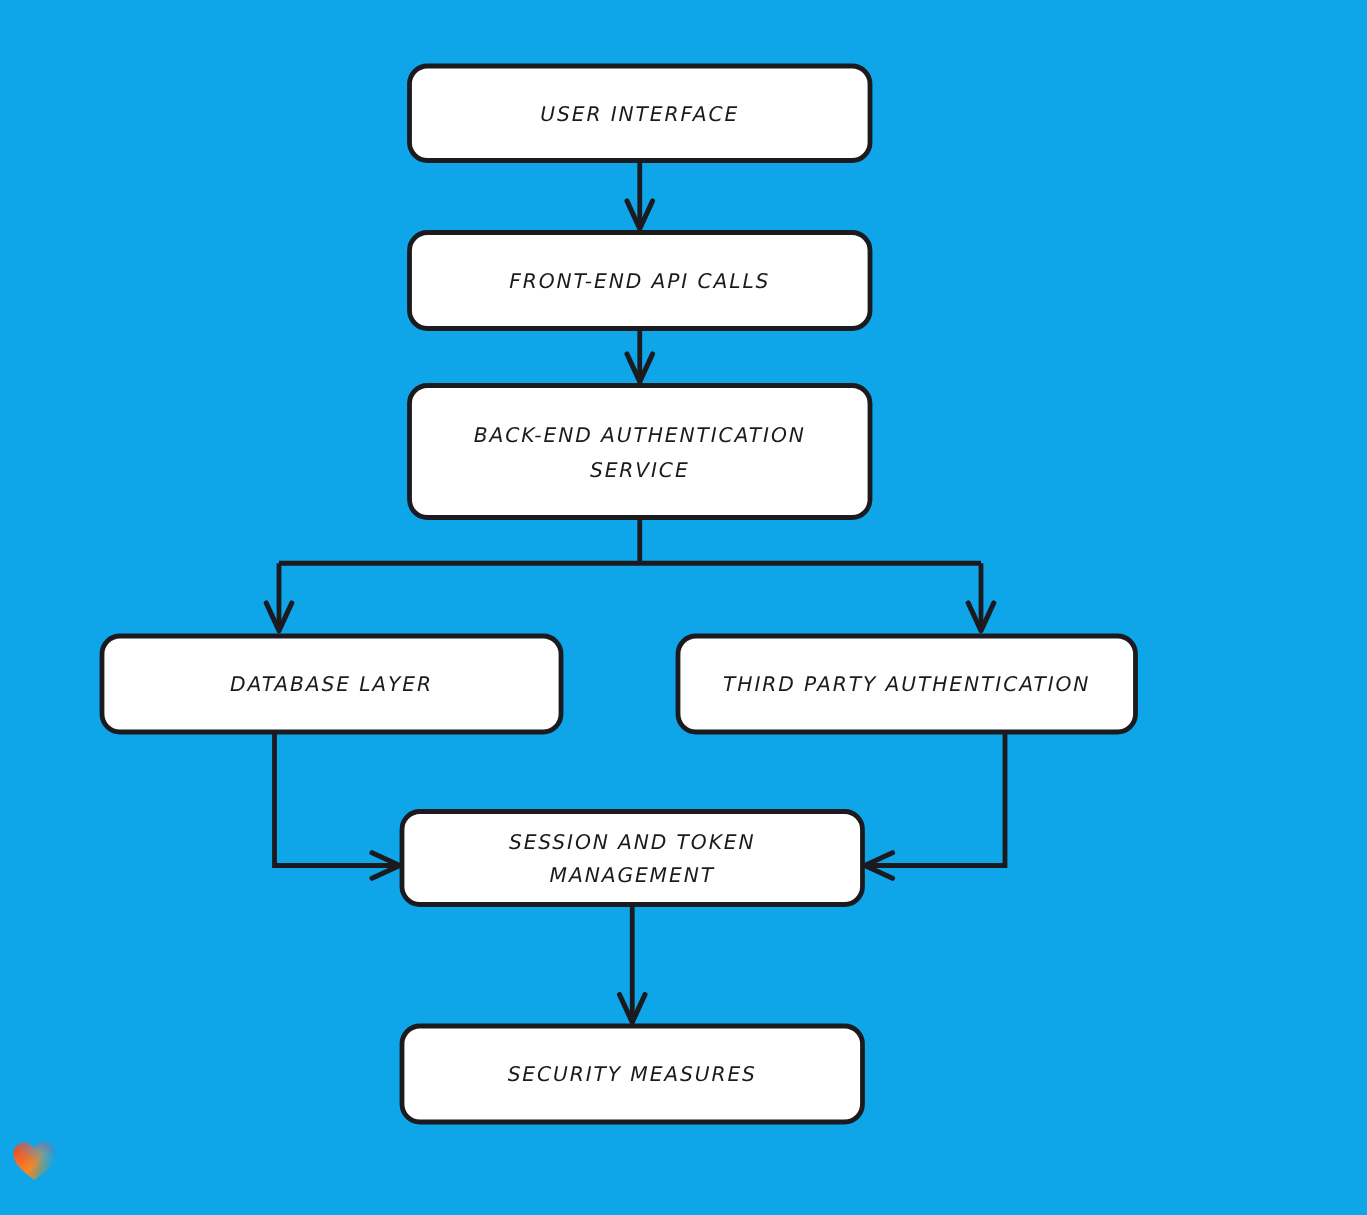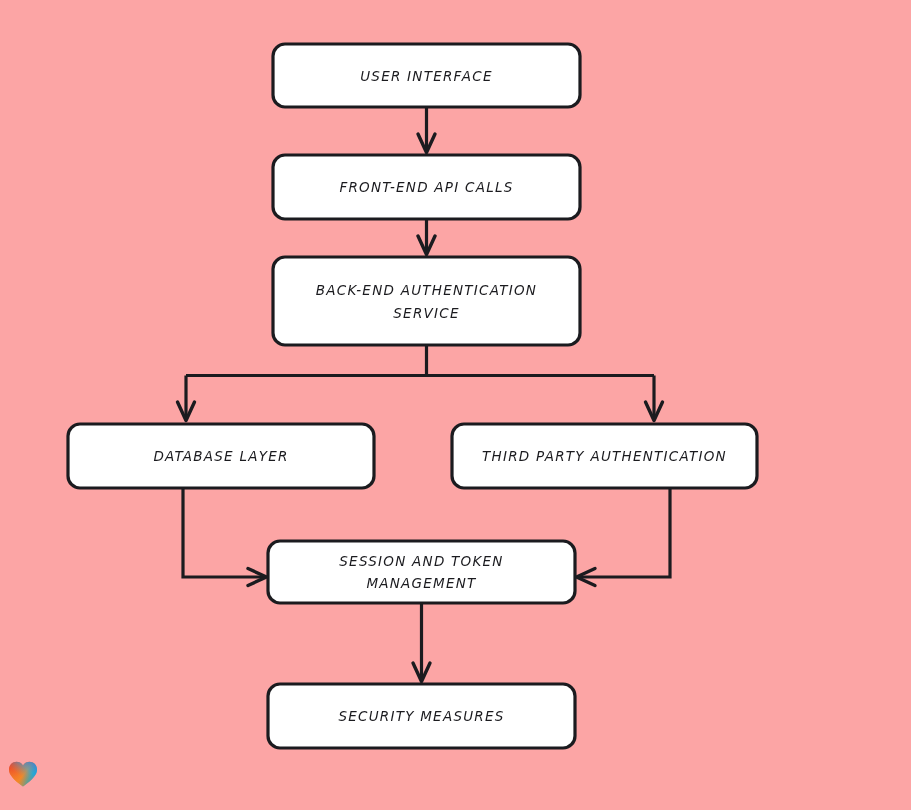--- a/index.html
+++ b/index.html
@@ -8,21 +8,21 @@
     padding: 0;
     background: #ffffff;
   }
   body {
     font-family: "DejaVu Sans", sans-serif;
   }
   #canvas {
     position: relative;
     width: 911px;
     height: 810px;
-    background: #fca5a5;
+    background: #0ea5e9;
     overflow: hidden;
   }
   #flow-svg {
     position: absolute;
     left: 0;
     top: 0;
     width: 911px;
     height: 810px;
   }
   .node-box {

